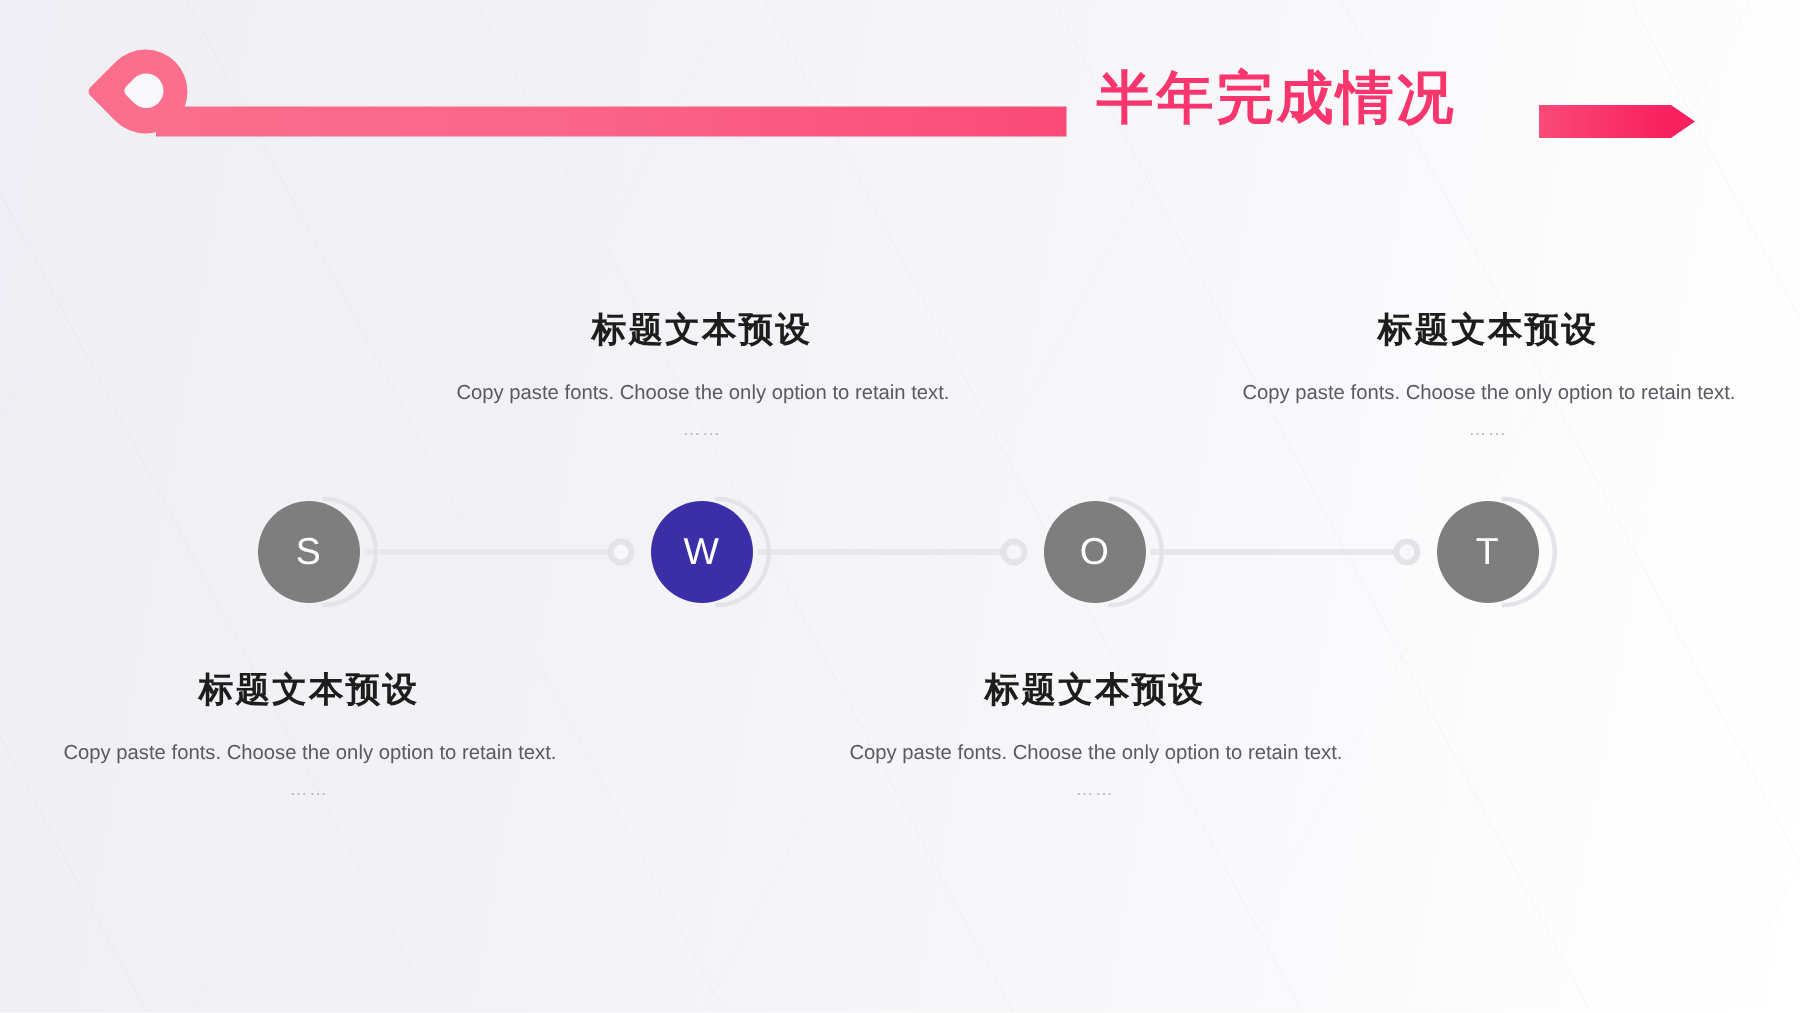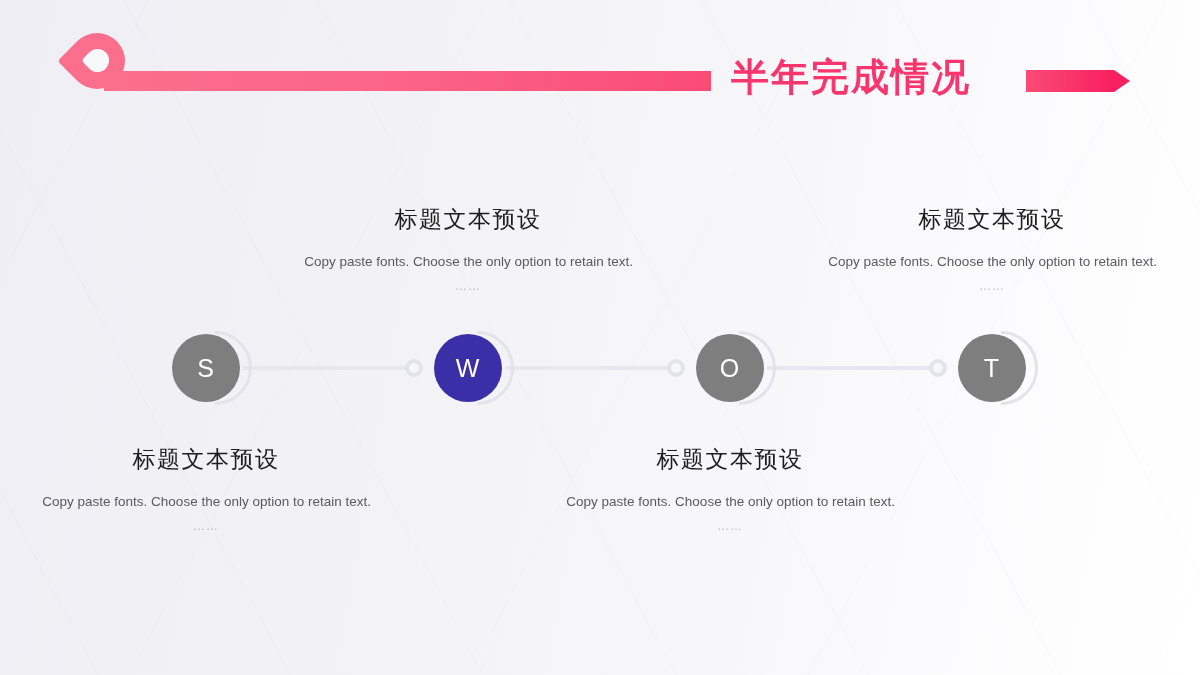--- a/index.html
+++ b/index.html
@@ -47,21 +47,21 @@
     background:#f8f8fb; border-radius:50% 50% 50% 4px;
     transform: rotate(45deg);
   }
 
   #header-bar {
     position:absolute; left:104px; top:71px; width:607px; height:20px;
     background:linear-gradient(90deg,#fb6e8c 0%, #fb6588 45%, #fa4b76 100%);
   }
 
   #header-title {
-    position:absolute; left:731px; top:52px;
+    position:absolute; left:731px; top:40px;
     font-family:"DejaVu Sans","Liberation Sans",sans-serif;
     font-size:38px; font-weight:700; letter-spacing:2px;
     color:#f8356d; white-space:nowrap;
   }
 
   #header-arrow { position:absolute; left:1026px; top:70px; width:104px; height:22px; }
   #header-arrow .shaft {
     position:absolute; left:0; top:0; width:88px; height:22px;
     background:linear-gradient(90deg,#fa4a76 0%, #f8205f 100%);
   }
@@ -94,21 +94,21 @@
   }
   .dot {
     position:absolute; top:359px; width:18px; height:18px;
     border:4px solid #e3e3ea; border-radius:50%; background:#f7f7fa;
   }
 
   
   .block { position:absolute; width:330px; text-align:center; }
   .block .b-title {
     font-family:"DejaVu Sans","Liberation Sans",sans-serif;
-    font-size:23px; font-weight:400; color:#1d1d1d; letter-spacing:1.5px;
+    font-size:23px; font-weight:700; color:#1d1d1d; letter-spacing:1.5px;
     white-space:nowrap;
   }
   .block .b-body {
     margin-top:14px; font-size:13.5px; color:#59595f; line-height:1.92;text-align:right;
   }
   .block .b-dots {
     margin-top:4px; font-size:12px; color:#b9b9c2; letter-spacing:1px;
   }
 </style>
 </head>

